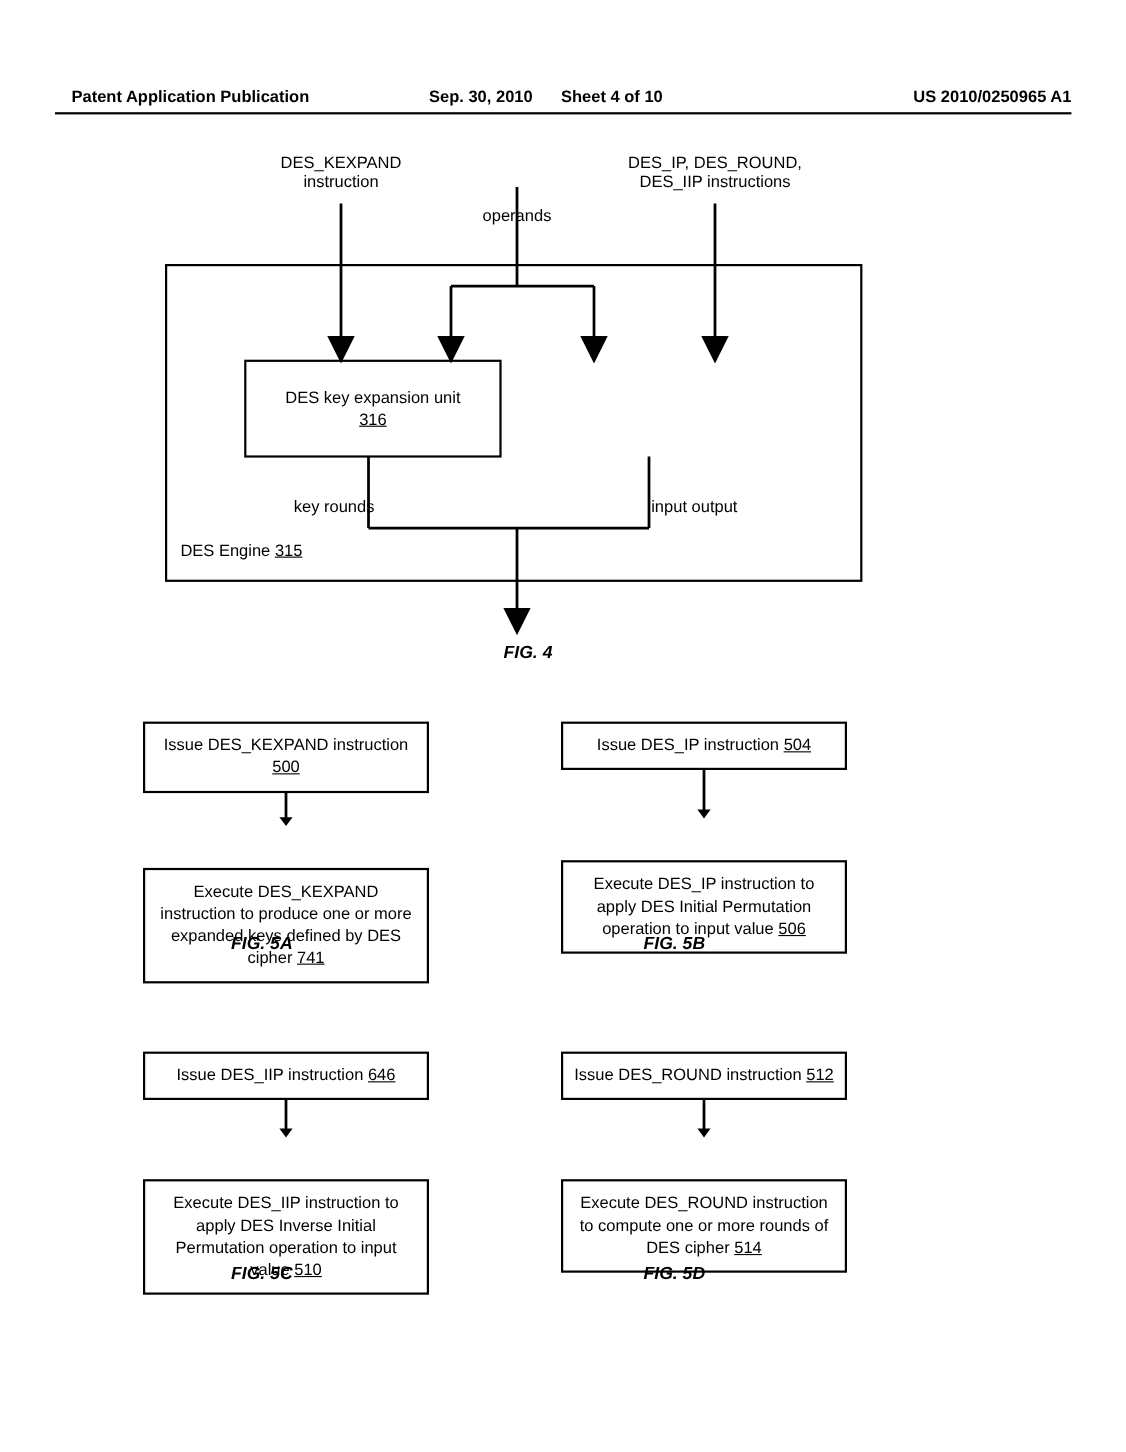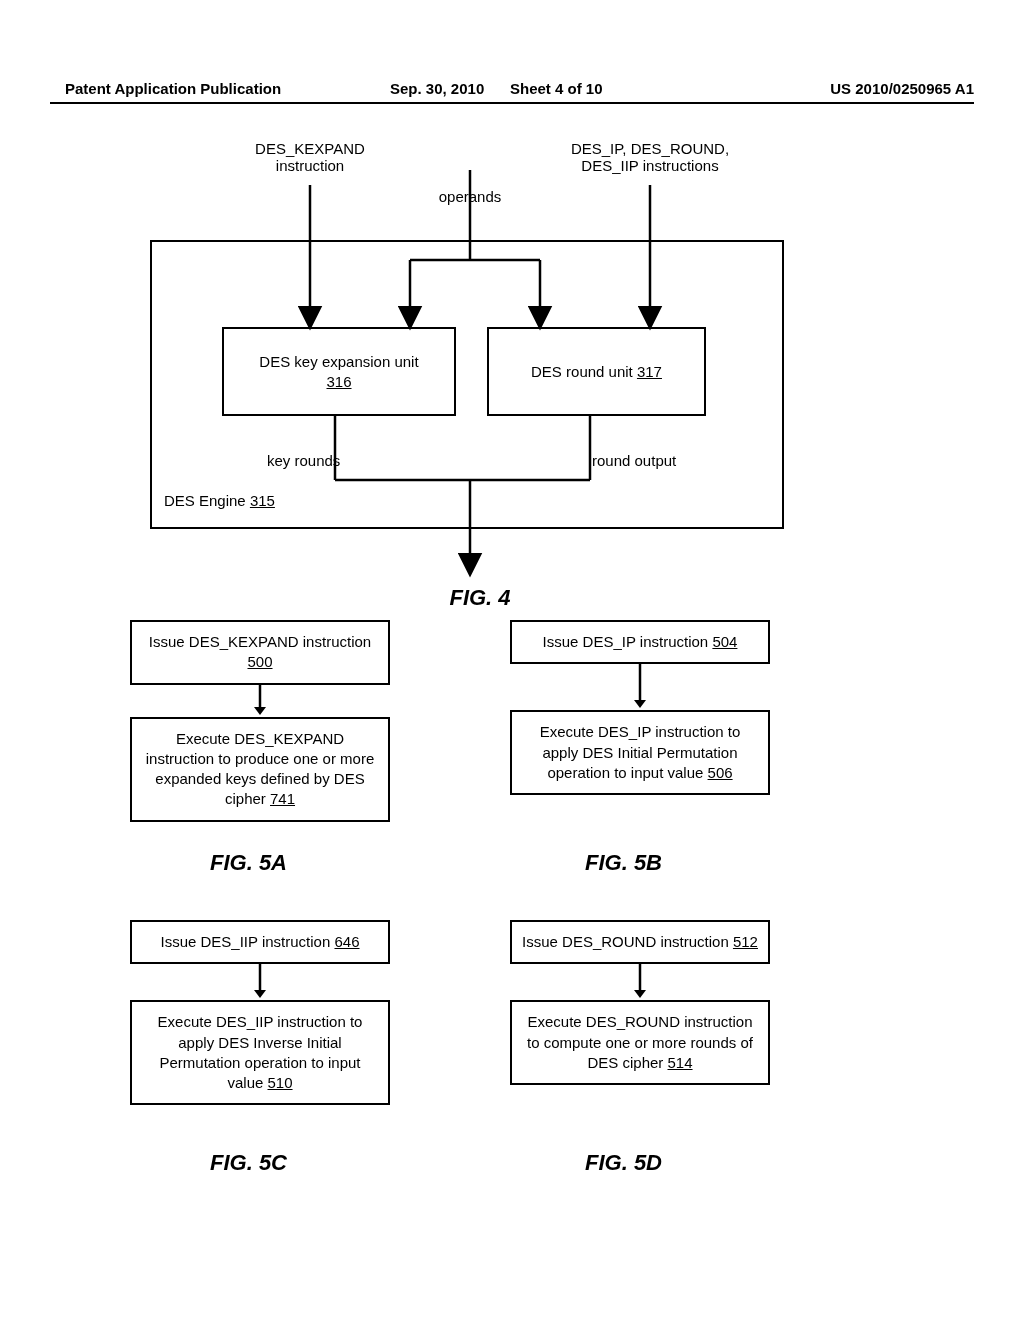--- a/index.html
+++ b/index.html
@@ -74,21 +74,21 @@
     flex-direction: column;
     font-size: 15px;
     line-height: 1.3;
   }
   .box-key { top: 85px; left: 70px; width: 230px; height: 85px; }
   .box-round { top: 85px; left: 335px; width: 215px; height: 85px; }
   .keyout { position: absolute; top: 210px; left: 115px; font-size: 15px; }
   .roundout { position: absolute; top: 210px; left: 440px; font-size: 15px; }
   .engine { position: absolute; top: 250px; left: 12px; font-size: 15px; }
   .ref { text-decoration: underline; }
-  .figcap { position: absolute; font-family: Arial; font-style: italic; font-weight: bold; font-size: 22px; }
+  .figcap { position: absolute; font-family: Arial; font-style: italic; font-weight: bold; font-size: 16px; }
   .figcap4 { top: 445px; left: 280px; width:100px; text-align:center;}
 
   svg.arrows4 { position: absolute; top: 0; left: 0; width: 630px; height: 445px; }
 
   .flowgrid {
     position: absolute;
     top: 580px;
     left: 20px;
     width: 880px;
   }
@@ -101,20 +101,21 @@
   .c3 { left: 60px; top: 300px; }
   .c4 { left: 440px; top: 300px; }
   .fbox {
     border: 2.5px solid #000;
     width: 260px;
     padding: 10px 8px;
     text-align: center;
     font-size: 15px;
     line-height: 1.35;
     box-sizing: border-box;
+    margin-top: 36px;
   }
   .flowcol svg.connector { display:block; margin:0 auto; }
   .figcap5a { top: 810px; left: 160px; }
   .figcap5b { top: 810px; left: 535px; }
   .figcap5c { top: 1110px; left: 160px; }
   .figcap5d { top: 1110px; left: 535px; }
 </style>
 </head>
 <body>
 
@@ -158,27 +159,22 @@
       <line x1="440" y1="340" x2="320" y2="340" stroke="#000" stroke-width="2.5"></line>
 
       <line x1="320" y1="340" x2="320" y2="425" stroke="#000" stroke-width="2.5" marker-end="url(#ah)"></line>
     </svg>
 
     <div class="outerbox">
       <div class="innerbox box-key">
         <div><span>DES key expansion unit</span></div>
         <div><span class="ref">316</span></div>
       </div>
-      <div class="innerbox box-round">
-        <span>
-          <span>DES round unit </span><span class="ref">317</span>
-        </span>
-      </div>
       <div class="keyout">key rounds</div>
-      <div class="roundout">round output</div>
+      <div class="roundout">input output</div>
       <div class="engine">
         <span>DES Engine </span><span class="ref">315</span>
       </div>
     </div>
     <div class="figcap figcap4">FIG. 4</div>
   </div>
 
   <div class="flowgrid">
 
     <div class="flowcol c1">

